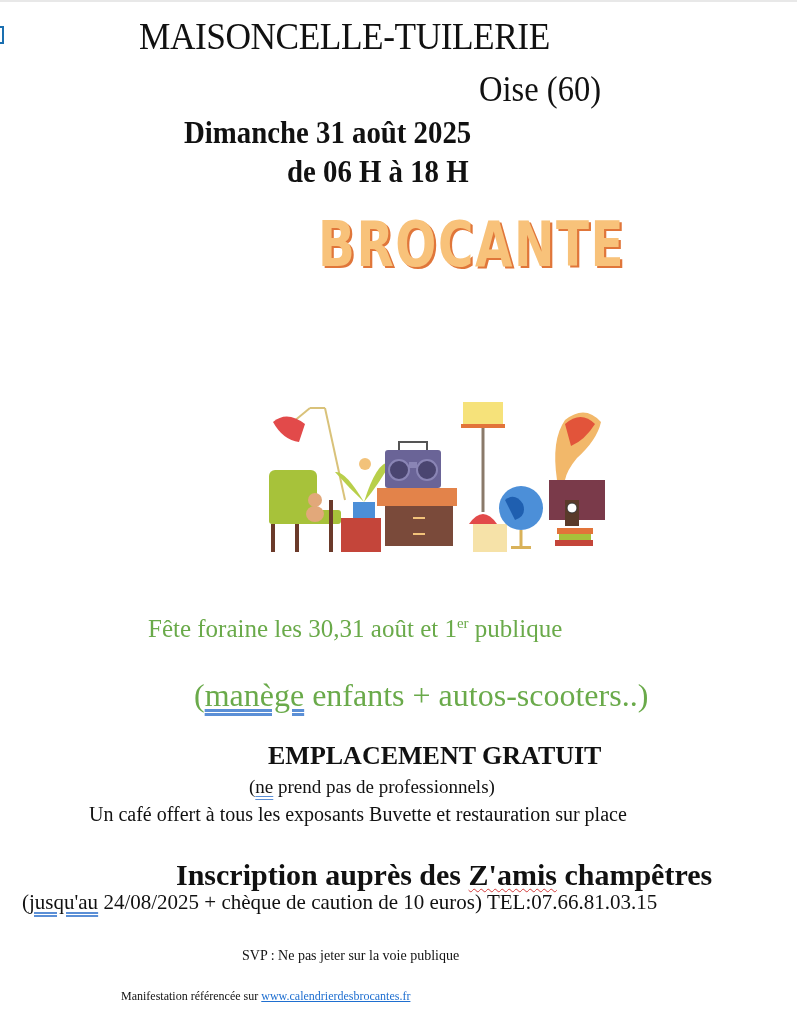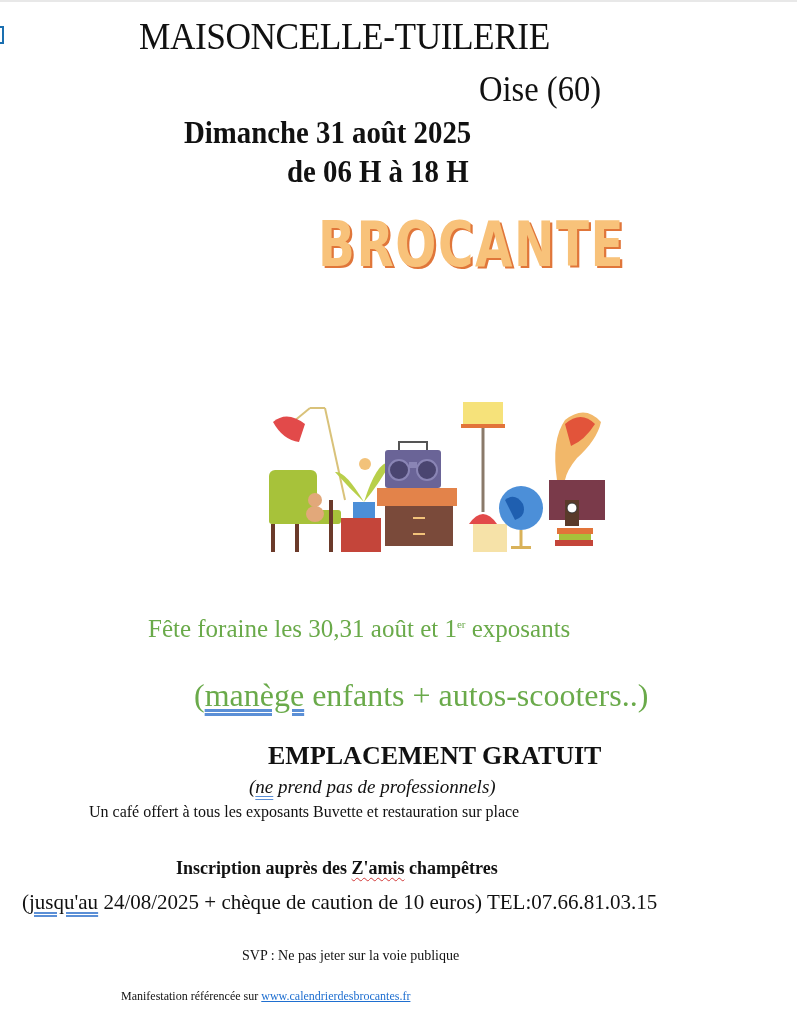--- a/index.html
+++ b/index.html
@@ -19,28 +19,28 @@
     .hours { left: 287px; top: 153px; font-size: 32px; font-weight: bold; transform: scaleX(0.9); transform-origin: left top; }
     .brocante {
       left: 318px; top: 208px; font-family: "DejaVu Sans", sans-serif; font-weight: bold;
       font-size: 62px; letter-spacing: 2px; color: #f8c27a;
       text-shadow: 3px 2px 0 #e0763a;
       transform: scaleX(0.78); transform-origin: left top;
     }
     .illustration { position: absolute; left: 265px; top: 400px; width: 340px; height: 152px; }
     .green { color: #6aaa4a; }
     .fete { left: 148px; top: 615px; font-size: 25px; }
-    .fete sup { font-size: 11px; }
+    .fete sup { font-size: 15px; }
     .manege { left: 194px; top: 677px; font-size: 32px; }
     .wavy-blue { text-decoration: underline double #5b8fd6; text-underline-offset: 3px; }
     .wavy-red { text-decoration: underline wavy #d23a3a; text-underline-offset: 3px; text-decoration-thickness: 1px; }
     .empl { left: 244px; top: 741px; font-size: 26px; font-weight: bold; margin-left: 24px; }
-    .pro { left: 249px; top: 776px; font-size: 19px; font-style: italic; }
-    .cafe { left: 89px; top: 803px; font-size: 16px; }
-    .inscr { left: 176px; top: 858px; font-size: 18px; font-weight: bold; }
+    .pro { left: 249px; top: 776px; font-size: 19px; }
+    .cafe { left: 89px; top: 803px; font-size: 20px; }
+    .inscr { left: 176px; top: 858px; font-size: 30px; font-weight: bold; }
     .jusqu { left: 22px; top: 890px; font-size: 21px; }
     .manif { left: 121px; top: 946px; font-size: 12px; font-weight: normal; margin-top: 43px; }
     .manif a { color: #1f6fd0; text-decoration: underline; }
     .svp { left: 242px; top: 948px; font-size: 14px; }
   </style>
 </head>
 <body>
 
 <div class="topline"></div>
 <div class="anchor-mark"></div>
@@ -119,21 +119,21 @@
     <circle cx="307" cy="108" r="5" fill="#ffffff" stroke="#333" stroke-width="1"></circle>
   </g>
 
   <g>
     <rect x="292" y="128" width="36" height="6" fill="#e2743a"></rect>
     <rect x="294" y="134" width="32" height="6" fill="#a7c23a"></rect>
     <rect x="290" y="140" width="38" height="6" fill="#c4453a"></rect>
   </g>
 </svg>
 
-<div class="abs fete green"><span>Fête foraine les 30,31 août et 1</span><sup>er</sup><span> exposants</span></div>
+<div class="abs fete green"><span>Fête foraine les 30,31 août et 1</span><sup>er</sup><span> publique</span></div>
 
 <div class="abs manege green"><span>(</span><span class="wavy-blue">manège</span><span> enfants + autos-scooters..)</span></div>
 
 <div class="abs empl">EMPLACEMENT GRATUIT</div>
 <div class="abs pro"><span>(</span><span class="wavy-blue">ne</span><span> prend pas de professionnels)</span></div>
 <div class="abs cafe">Un café offert à tous les exposants Buvette et restauration sur place</div>
 
 <div class="abs inscr"><span>Inscription auprès des </span><span class="wavy-red">Z'amis</span><span> champêtres</span></div>
 
 <div class="abs jusqu"><span>(</span><span class="wavy-blue">jusqu'au</span><span> 24/08/2025 + chèque de caution de 10 euros) TEL:07.66.81.03.15</span></div>

